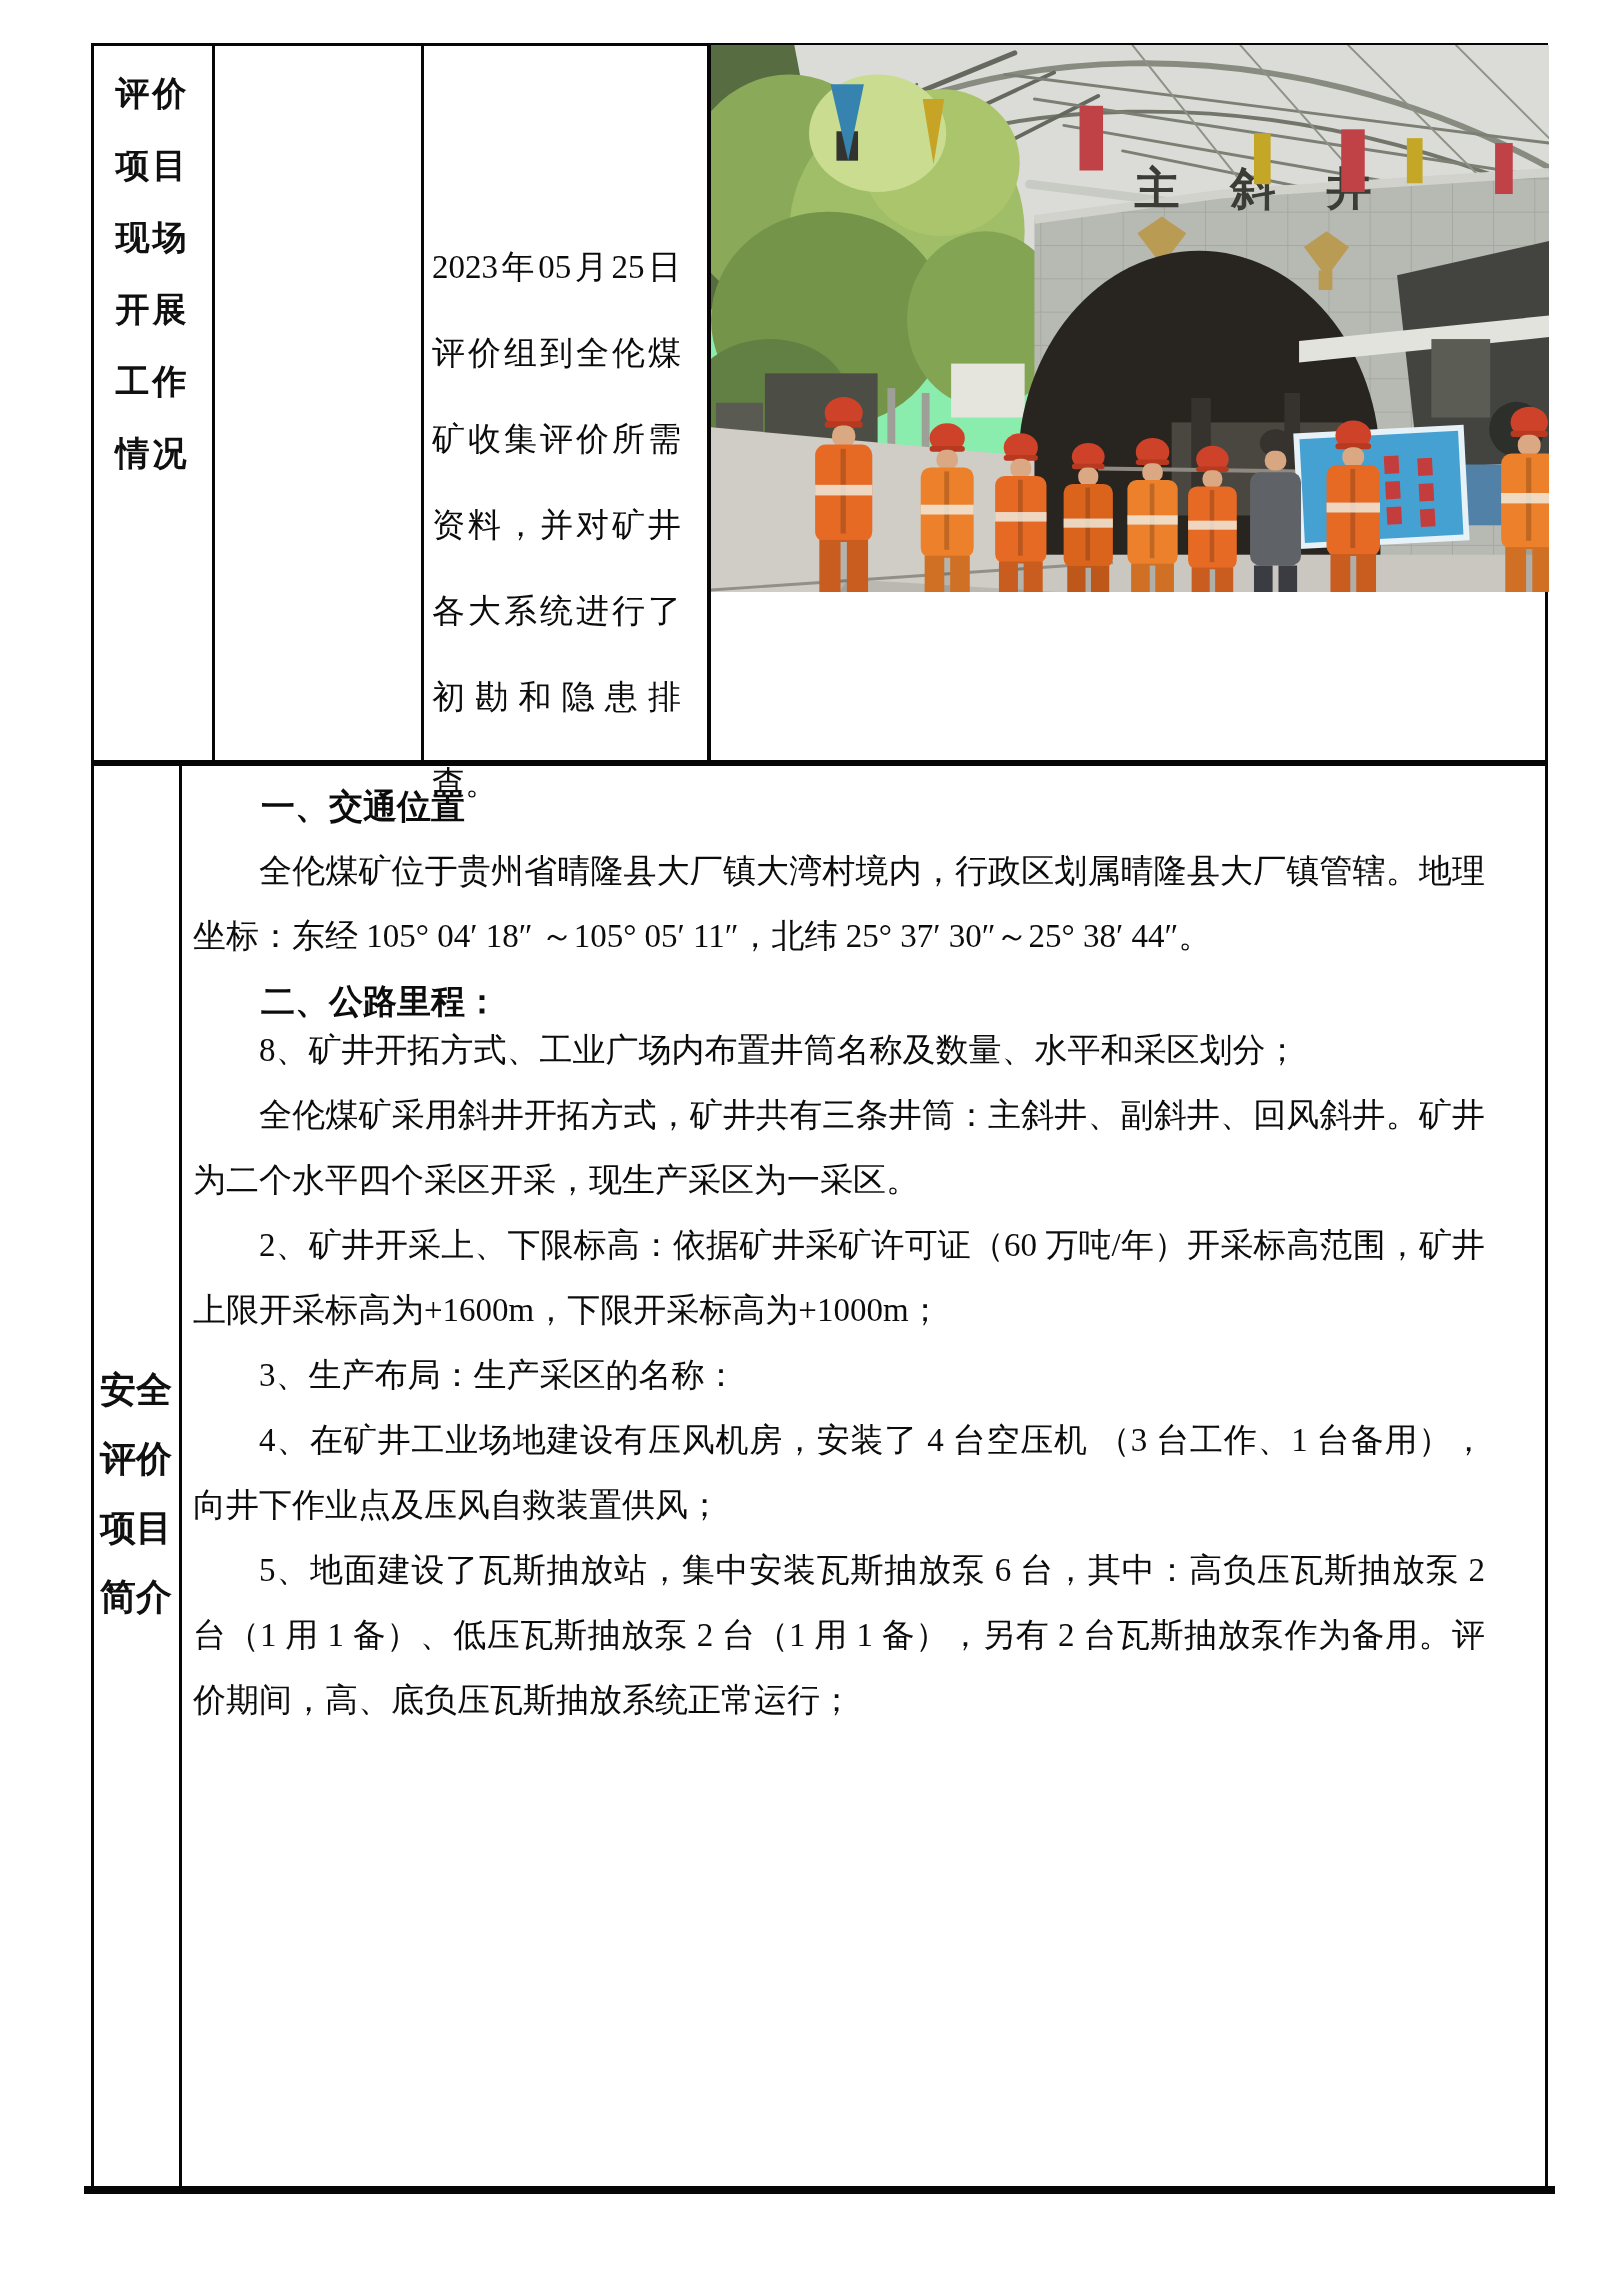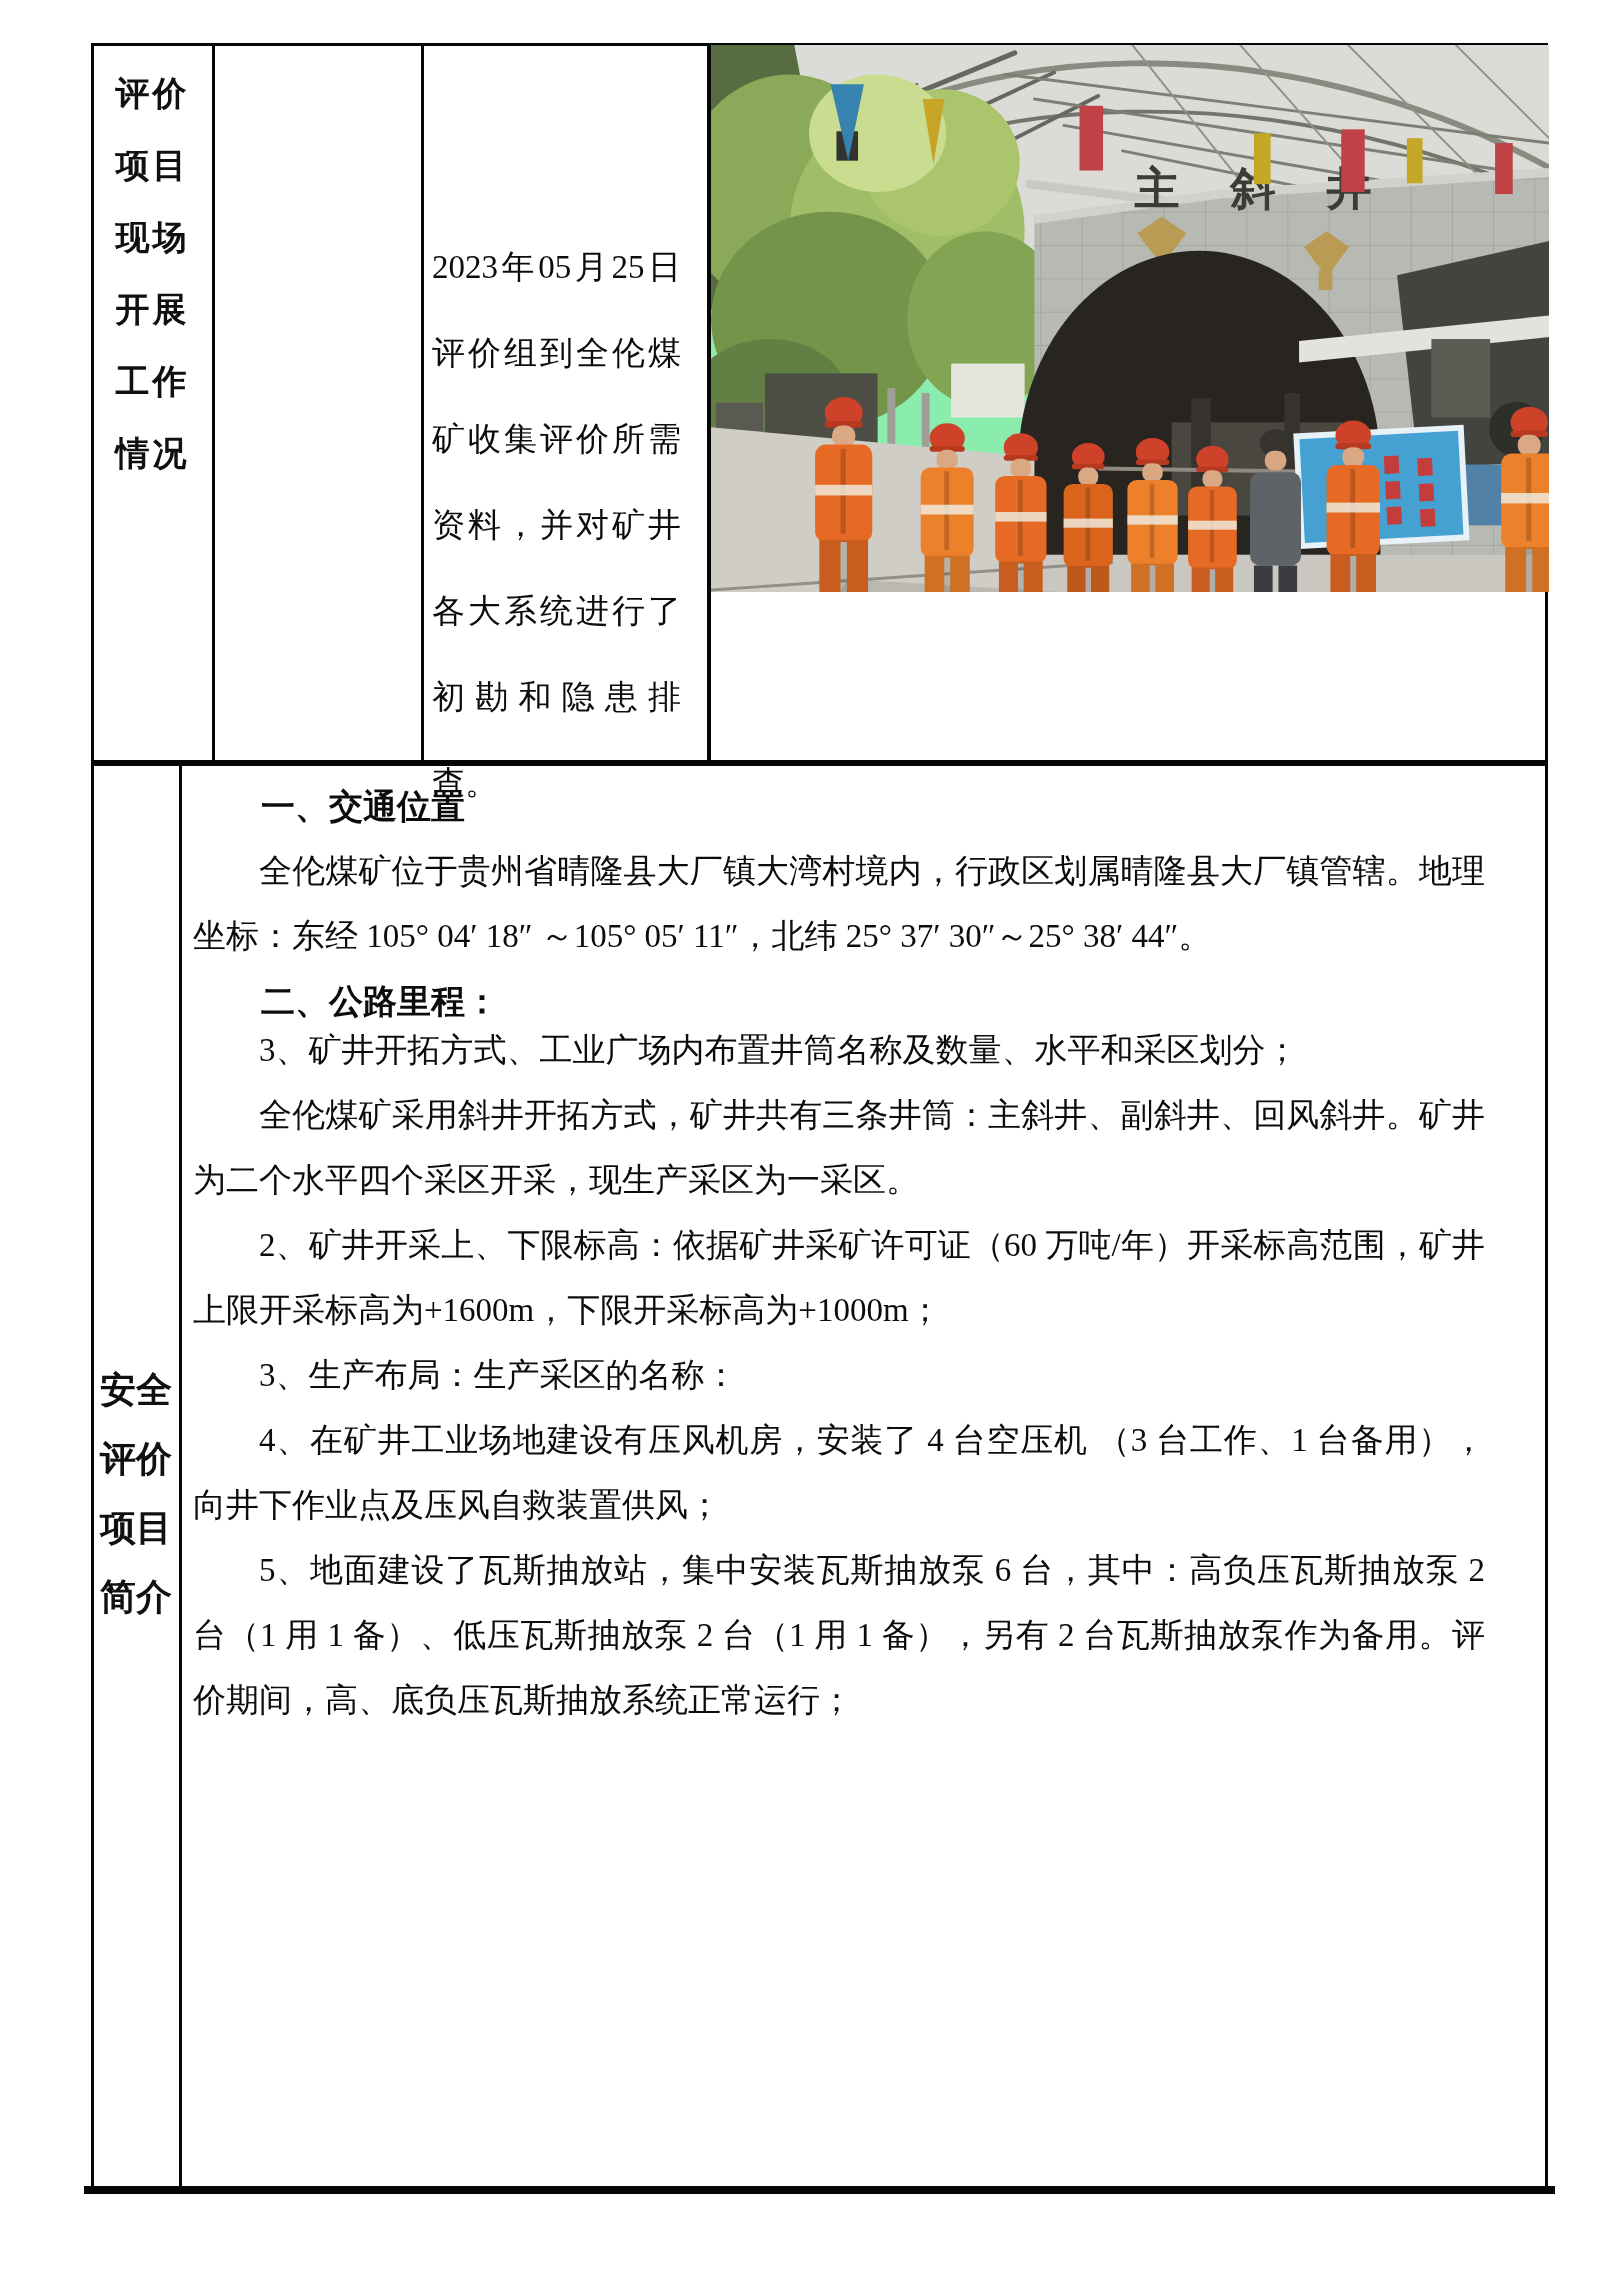--- a/index.html
+++ b/index.html
@@ -209,21 +209,21 @@
     <span>安全</span>
     <span>评价</span>
     <span>项目</span>
     <span>简介</span>
   </div>
 
   <div class="abs r2-content">
     <p class="heading">一、交通位置</p>
     <p>全伦煤矿位于贵州省晴隆县大厂镇大湾村境内，行政区划属晴隆县大厂镇管辖。地理坐标：东经 105° 04′ 18″ ～105° 05′ 11″，北纬 25° 37′ 30″～25° 38′ 44″。</p>
     <p class="heading">二、公路里程：</p>
-    <p class="tight">3、矿井开拓方式、工业广场内布置井筒名称及数量、水平和采区划分；</p>
+    <p class="tight">8、矿井开拓方式、工业广场内布置井筒名称及数量、水平和采区划分；</p>
     <p>全伦煤矿采用斜井开拓方式，矿井共有三条井筒：主斜井、副斜井、回风斜井。矿井为二个水平四个采区开采，现生产采区为一采区。</p>
     <p>2、矿井开采上、下限标高：依据矿井采矿许可证（60 万吨/年）开采标高范围，矿井上限开采标高为+1600m，下限开采标高为+1000m；</p>
     <p>3、生产布局：生产采区的名称：</p>
     <p>4、在矿井工业场地建设有压风机房，安装了 4 台空压机 （3 台工作、1 台备用），向井下作业点及压风自救装置供风；</p>
     <p>5、地面建设了瓦斯抽放站，集中安装瓦斯抽放泵 6 台，其中：高负压瓦斯抽放泵 2 台（1 用 1 备）、低压瓦斯抽放泵 2 台（1 用 1 备），另有 2 台瓦斯抽放泵作为备用。评价期间，高、底负压瓦斯抽放系统正常运行；</p>
   </div>
 
 </div>
 
 

